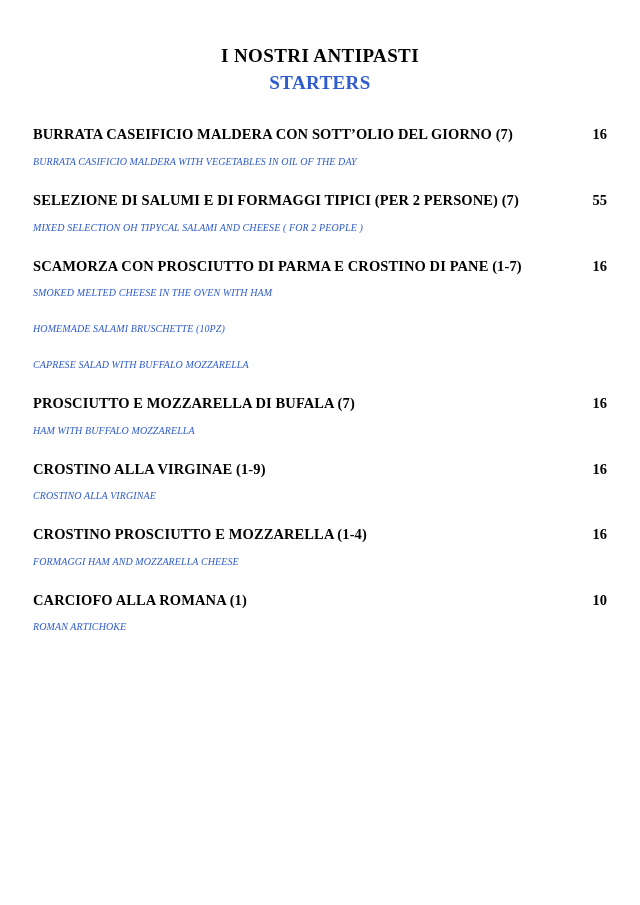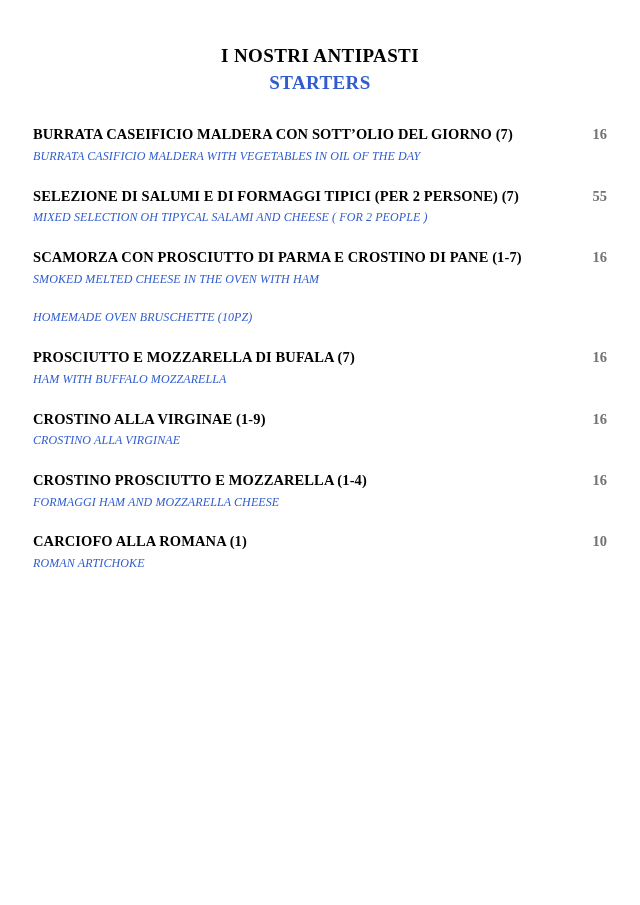--- a/index.html
+++ b/index.html
@@ -58,31 +58,31 @@
     font-weight: bold;
     color: #000000;
     letter-spacing: 0.1px;
     line-height: 1.35;
     flex: 1 1 auto;
     padding-right: 18px;
   }
   .item-price {
     font-size: 14.5px;
     font-weight: bold;
-    color: #737373;
+    color: #000000;
     flex: 0 0 auto;
     width: 42px;
     text-align: right;
   }
   .item-desc {
-    font-size: 12px;
+    font-size: 10px;
     font-style: italic;
     color: #2f5ccf;
     line-height: 1.4;
-    margin-top: 3px;
+    margin-top: 10px;
     letter-spacing: 0.1px;
   }
 </style>
 </head>
 <body>
 
 <div class="page">
 
   <div class="title-block">
     <div class="title-it">I NOSTRI ANTIPASTI</div>
@@ -108,24 +108,25 @@
 
   <li class="menu-item">
     <div class="item-row">
       <span class="item-name">SCAMORZA CON PROSCIUTTO DI PARMA E CROSTINO DI PANE (1-7)</span>
       <span class="item-price">16</span>
     </div>
     <div class="item-desc">SMOKED MELTED CHEESE IN THE OVEN WITH HAM</div>
   </li>
 
   <li class="menu-item">
-    <div class="item-desc">HOMEMADE OVEN BRUSCHETTE (10PZ)</div>
+    <div class="item-desc">HOMEMADE SALAMI BRUSCHETTE (10PZ)</div>
   </li>
 
   <li class="menu-item">
+    <div class="item-desc">CAPRESE SALAD WITH BUFFALO MOZZARELLA</div>
   </li>
 
   <li class="menu-item">
     <div class="item-row">
       <span class="item-name">PROSCIUTTO E MOZZARELLA DI BUFALA (7)</span>
       <span class="item-price">16</span>
     </div>
     <div class="item-desc">HAM WITH BUFFALO MOZZARELLA</div>
   </li>
 

